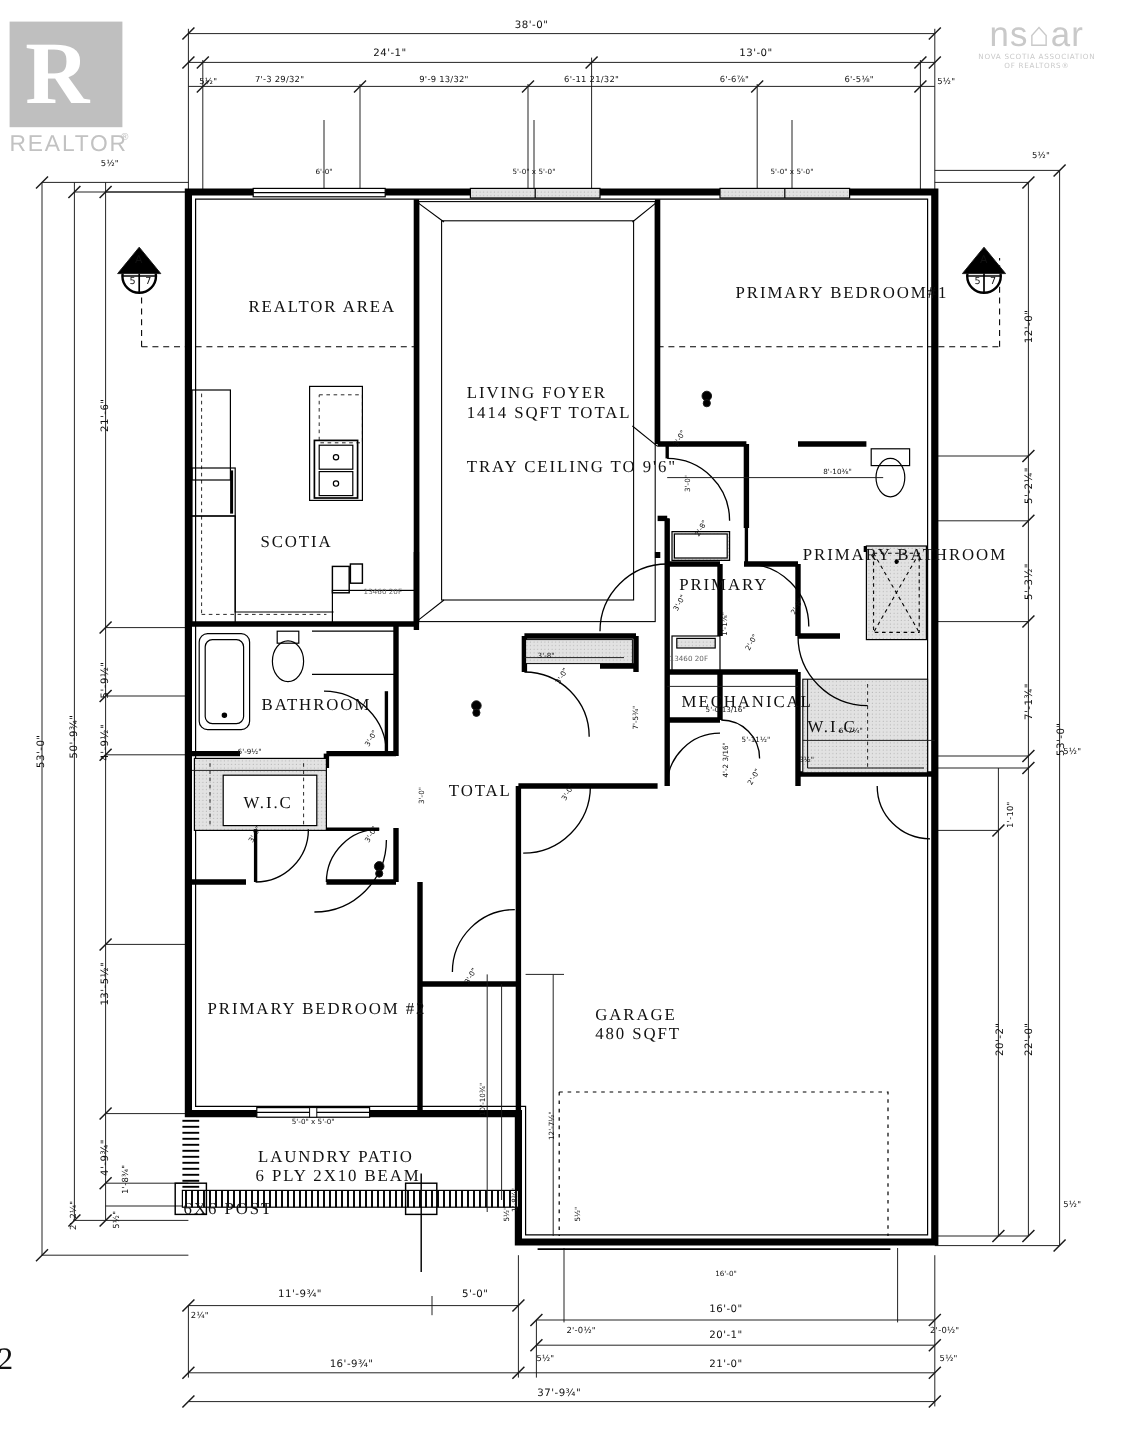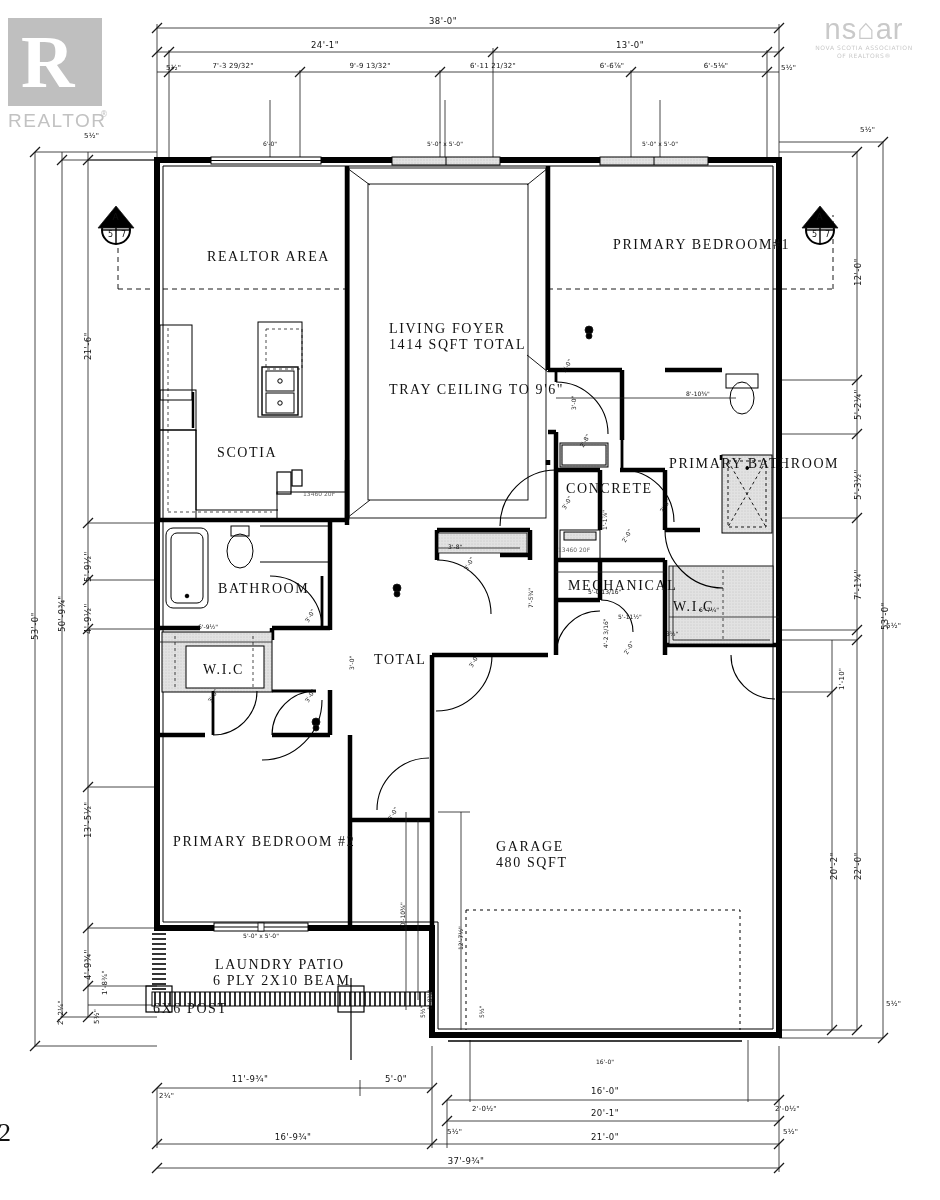--- a/index.html
+++ b/index.html
@@ -545,21 +545,21 @@
 <div class="lbl dim7" style="left:159px;top:1092px;">2¼"</div>
 <div class="lbl dim" style="left:466px;top:1156px;transform:translateX(-50%)">37'-9¾"</div>
 
 <div class="lbl room" style="left:207px;top:249px;">REALTOR AREA</div>
 <div class="lbl room" style="left:389px;top:321px;">LIVING FOYER</div>
 <div class="lbl room" style="left:389px;top:337px;">1414 SQFT TOTAL</div>
 <div class="lbl room" style="left:389px;top:382px;">TRAY CEILING TO 9'6"</div>
 <div class="lbl room" style="left:217px;top:445px;">SCOTIA</div>
 <div class="lbl room" style="left:613px;top:237px;">PRIMARY BEDROOM#1</div>
 <div class="lbl room" style="left:669px;top:432px;margin-top:24px;">PRIMARY BATHROOM</div>
-<div class="lbl room" style="left:566px;top:481px;">CONCRETE</div>
+<div class="lbl room" style="left:566px;top:481px;">PRIMARY</div>
 <div class="lbl room" style="left:568px;top:578px;">MECHANICAL</div>
 <div class="lbl room" style="left:673px;top:599px;">W.I.C</div>
 <div class="lbl room" style="left:218px;top:581px;">BATHROOM</div>
 <div class="lbl room" style="left:203px;top:662px;">W.I.C</div>
 <div class="lbl room" style="left:374px;top:652px;">TOTAL</div>
 <div class="lbl room" style="left:173px;top:834px;">PRIMARY BEDROOM #2</div>
 <div class="lbl room" style="left:496px;top:839px;">GARAGE</div>
 <div class="lbl room" style="left:496px;top:855px;">480 SQFT</div>
 <div class="lbl room" style="left:215px;top:957px;">LAUNDRY PATIO</div>
 <div class="lbl room" style="left:213px;top:973px;">6 PLY 2X10 BEAM</div>

